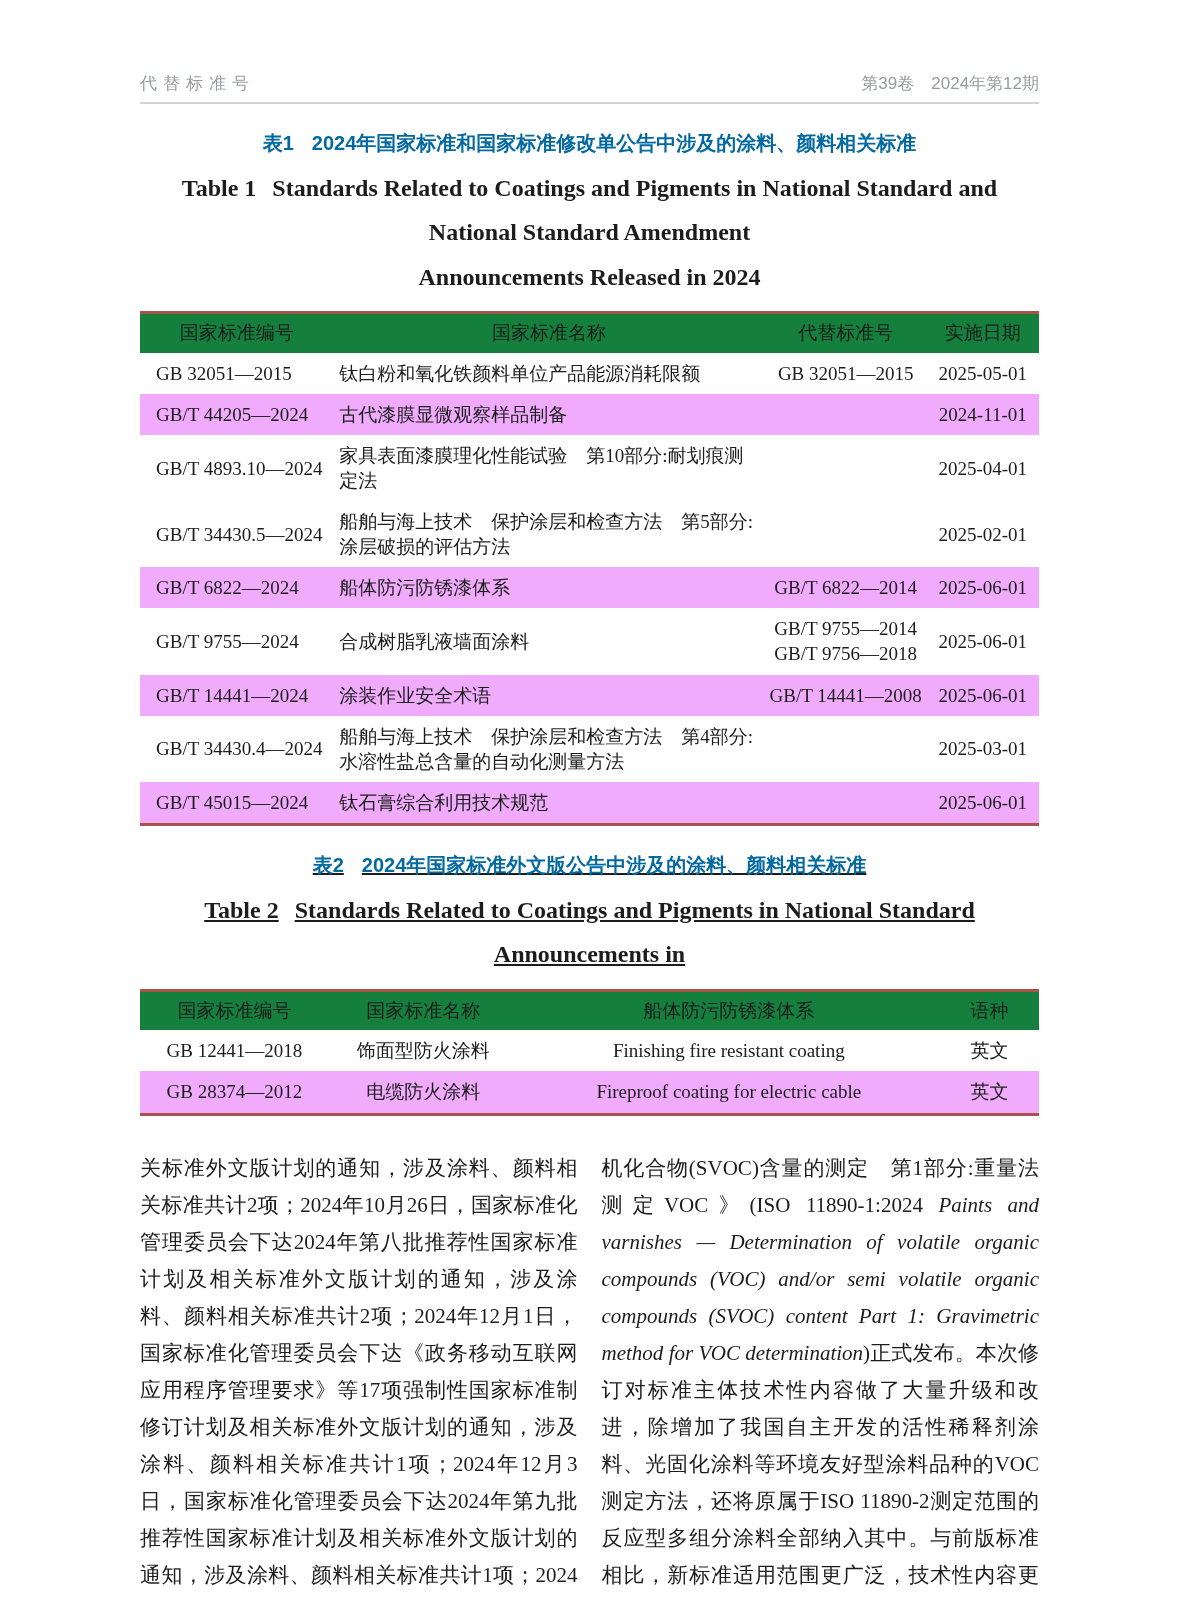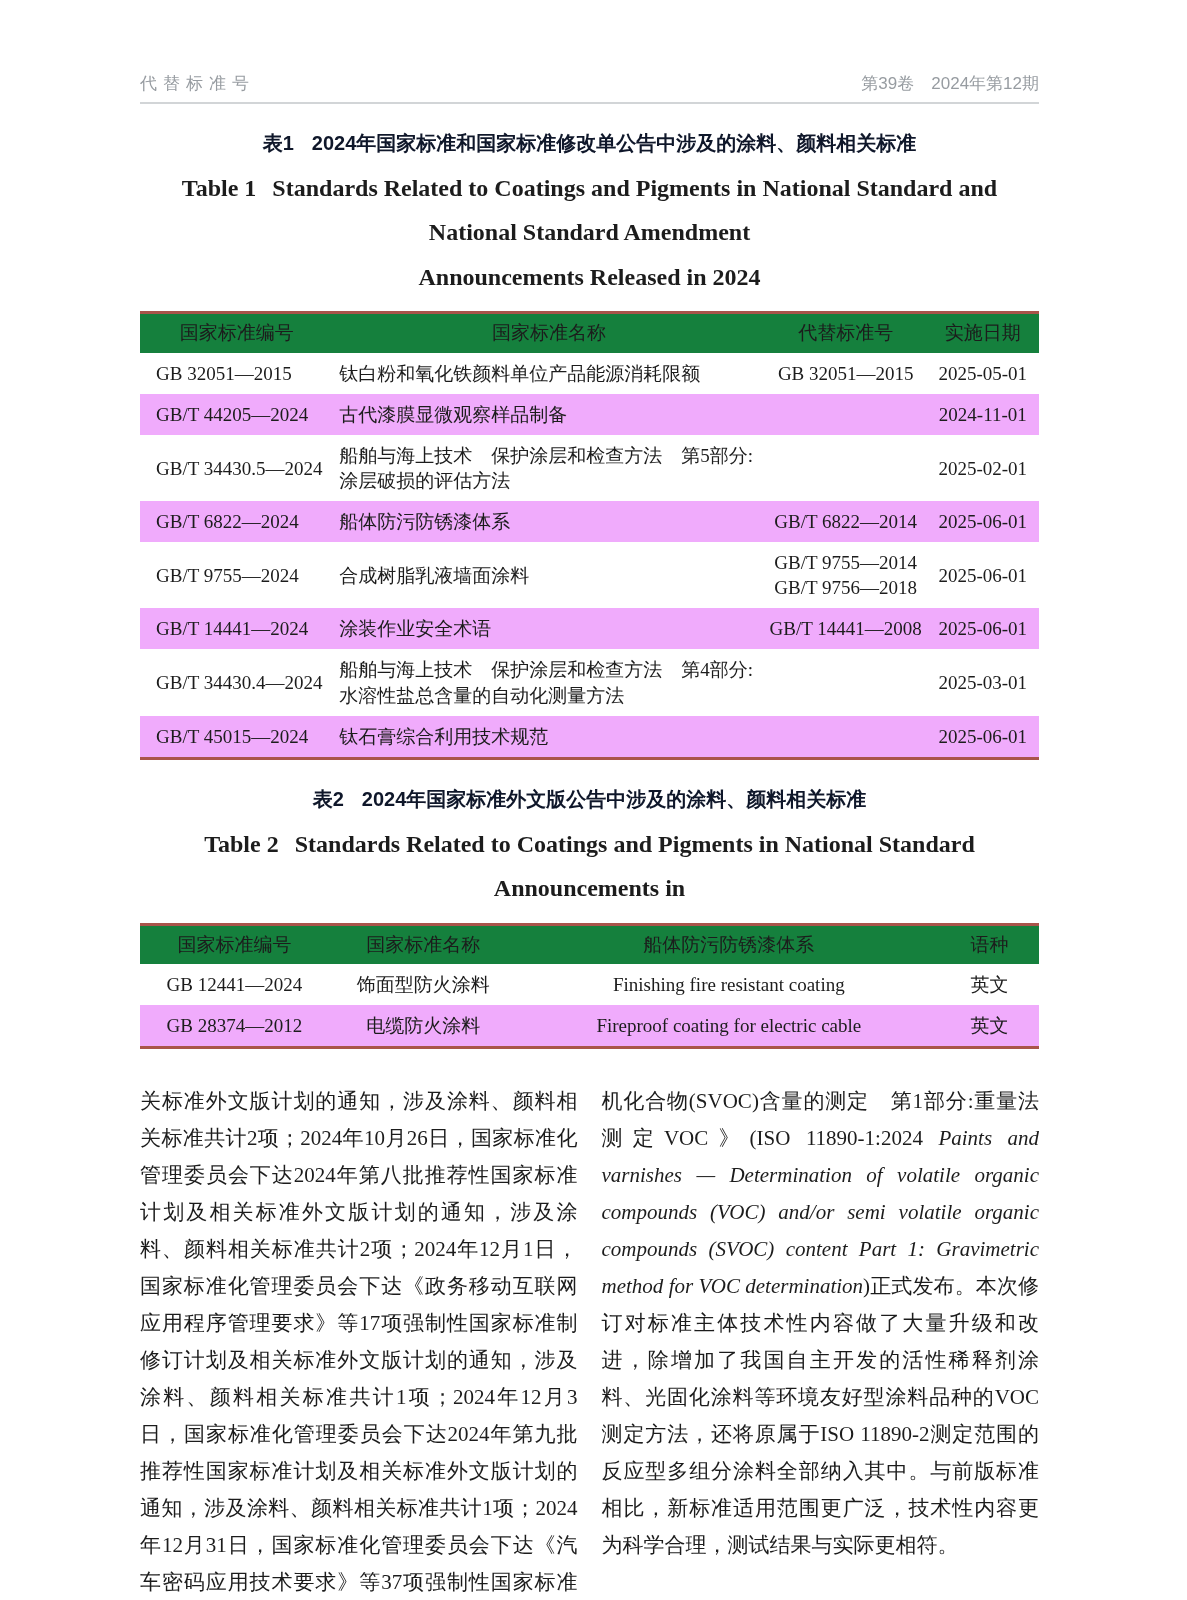--- a/index.html
+++ b/index.html
@@ -16,21 +16,21 @@
     display:flex; justify-content:space-between; align-items:flex-end;
     font-family:"Liberation Sans","DejaVu Sans",sans-serif;
     font-size:17px; color:#979ca1; padding-bottom:7px;
     border-bottom:2px solid #d2d5d7;
   }
   .journal-name { letter-spacing:6px; }
   
   .caption { margin-top:26px; text-align:center; }
   .cap-zh {
     font-family:"Liberation Sans","DejaVu Sans",sans-serif;
-    font-weight:bold; font-size:20px; color:#0f172a;
+    font-weight:bold; font-size:20px; color:#0369a1;
   }
   .cap-zh .cap-label { margin-right:18px; }
   .cap-en { font-weight:bold; font-size:24px; margin-top:9px; line-height:1.85; }
   .cap-en .cap-label { margin-right:16px; }
   
   table {
     width:100%; border-collapse:collapse; margin-top:12px;
     border-top:3px solid #a9544a; border-bottom:3px solid #a9544a;
     font-size:19px;
   }
@@ -96,20 +96,26 @@
           <td class="c-date">2025-05-01</td>
         </tr>
 
         <tr class="alt">
           <td class="c-code">GB/T 44205—2024</td>
           <td class="c-name">古代漆膜显微观察样品制备</td>
           <td class="c-rep"></td>
           <td class="c-date">2024-11-01</td>
         </tr>
 
+        <tr>
+          <td class="c-code">GB/T 4893.10—2024</td>
+          <td class="c-name">家具表面漆膜理化性能试验　第10部分:耐划痕测定法</td>
+          <td class="c-rep"></td>
+          <td class="c-date">2025-04-01</td>
+        </tr>
 
 
         <tr>
           <td class="c-code">GB/T 34430.5—2024</td>
           <td class="c-name">船舶与海上技术　保护涂层和检查方法　第5部分:涂层破损的评估方法</td>
           <td class="c-rep"></td>
           <td class="c-date">2025-02-01</td>
         </tr>
 
         <tr class="alt">
@@ -143,21 +149,21 @@
 
         <tr class="alt">
           <td class="c-code">GB/T 45015—2024</td>
           <td class="c-name">钛石膏综合利用技术规范</td>
           <td class="c-rep"></td>
           <td class="c-date">2025-06-01</td>
         </tr>
       </tbody>
   </table>
 
-  <section class="caption" style="">
+  <section class="caption" style="text-decoration:underline;">
     <div class="cap-zh">
       <span class="cap-label">表2</span><span>2024年国家标准外文版公告中涉及的涂料、颜料相关标准</span>
     </div>
     <div class="cap-en">
       <div>
         <span class="cap-label">Table 2</span><span>Standards Related to Coatings and Pigments in National Standard Announcements in</span>
       </div>
     </div>
   </section>
 
@@ -172,21 +178,21 @@
       <tr>
         <th>国家标准编号</th>
         <th>国家标准名称</th>
         <th>船体防污防锈漆体系</th>
         <th>语种</th>
       </tr>
     </thead>
     <tbody>
 
         <tr>
-          <td>GB 12441—2024</td>
+          <td>GB 12441—2018</td>
           <td>饰面型防火涂料</td>
           <td>Finishing fire resistant coating</td>
           <td>英文</td>
         </tr>
 
         <tr class="alt">
           <td>GB 28374—2012</td>
           <td>电缆防火涂料</td>
           <td>Fireproof coating for electric cable</td>
           <td>英文</td>

